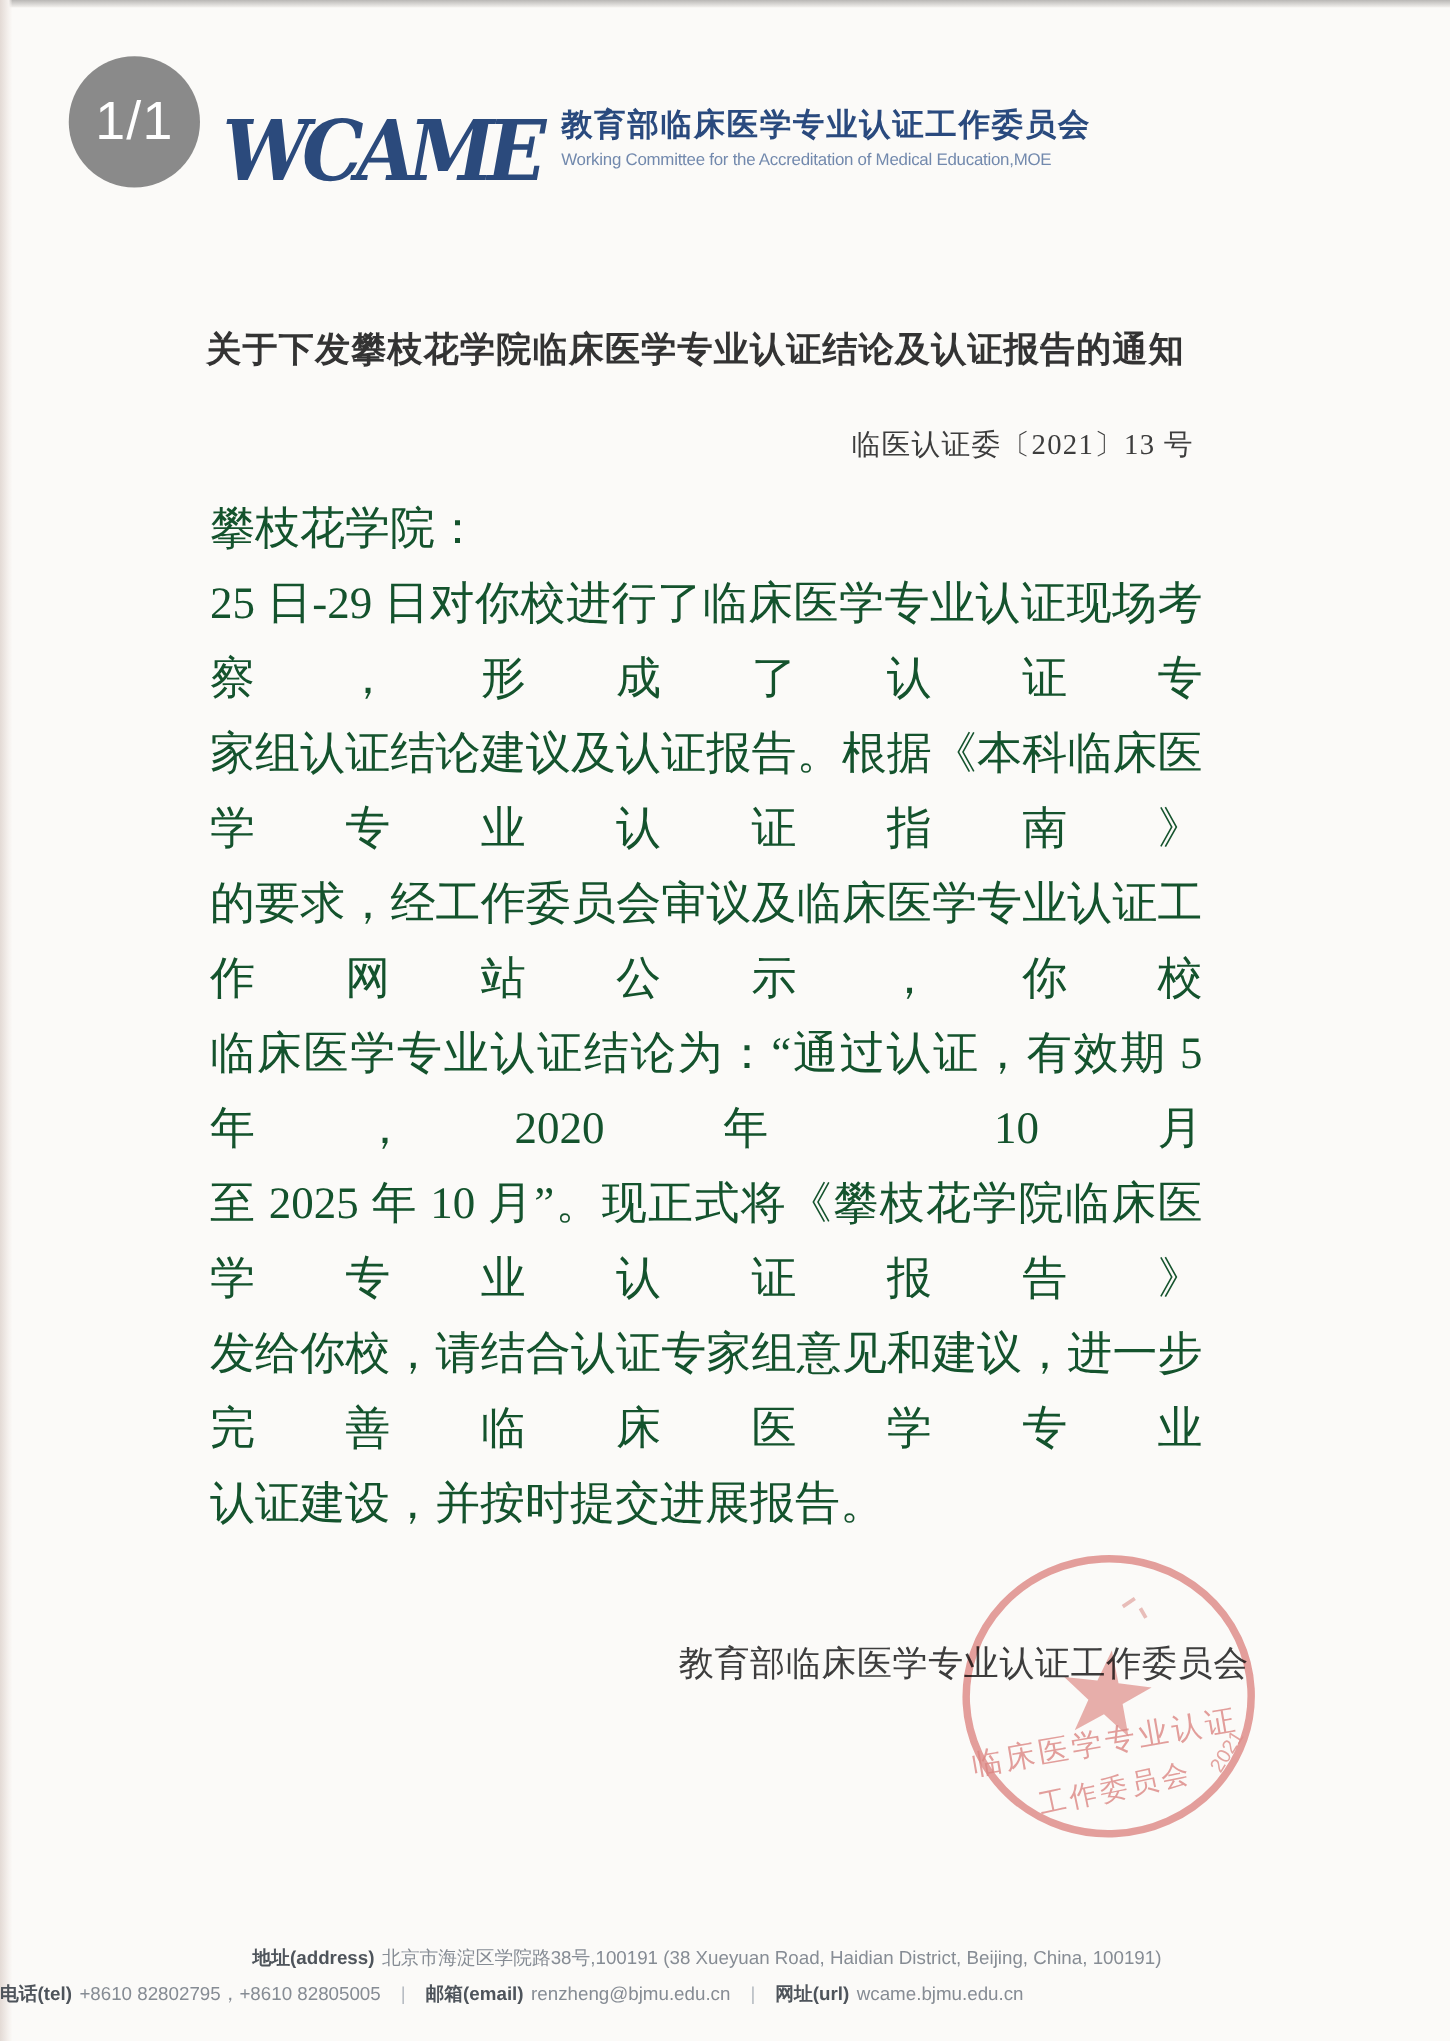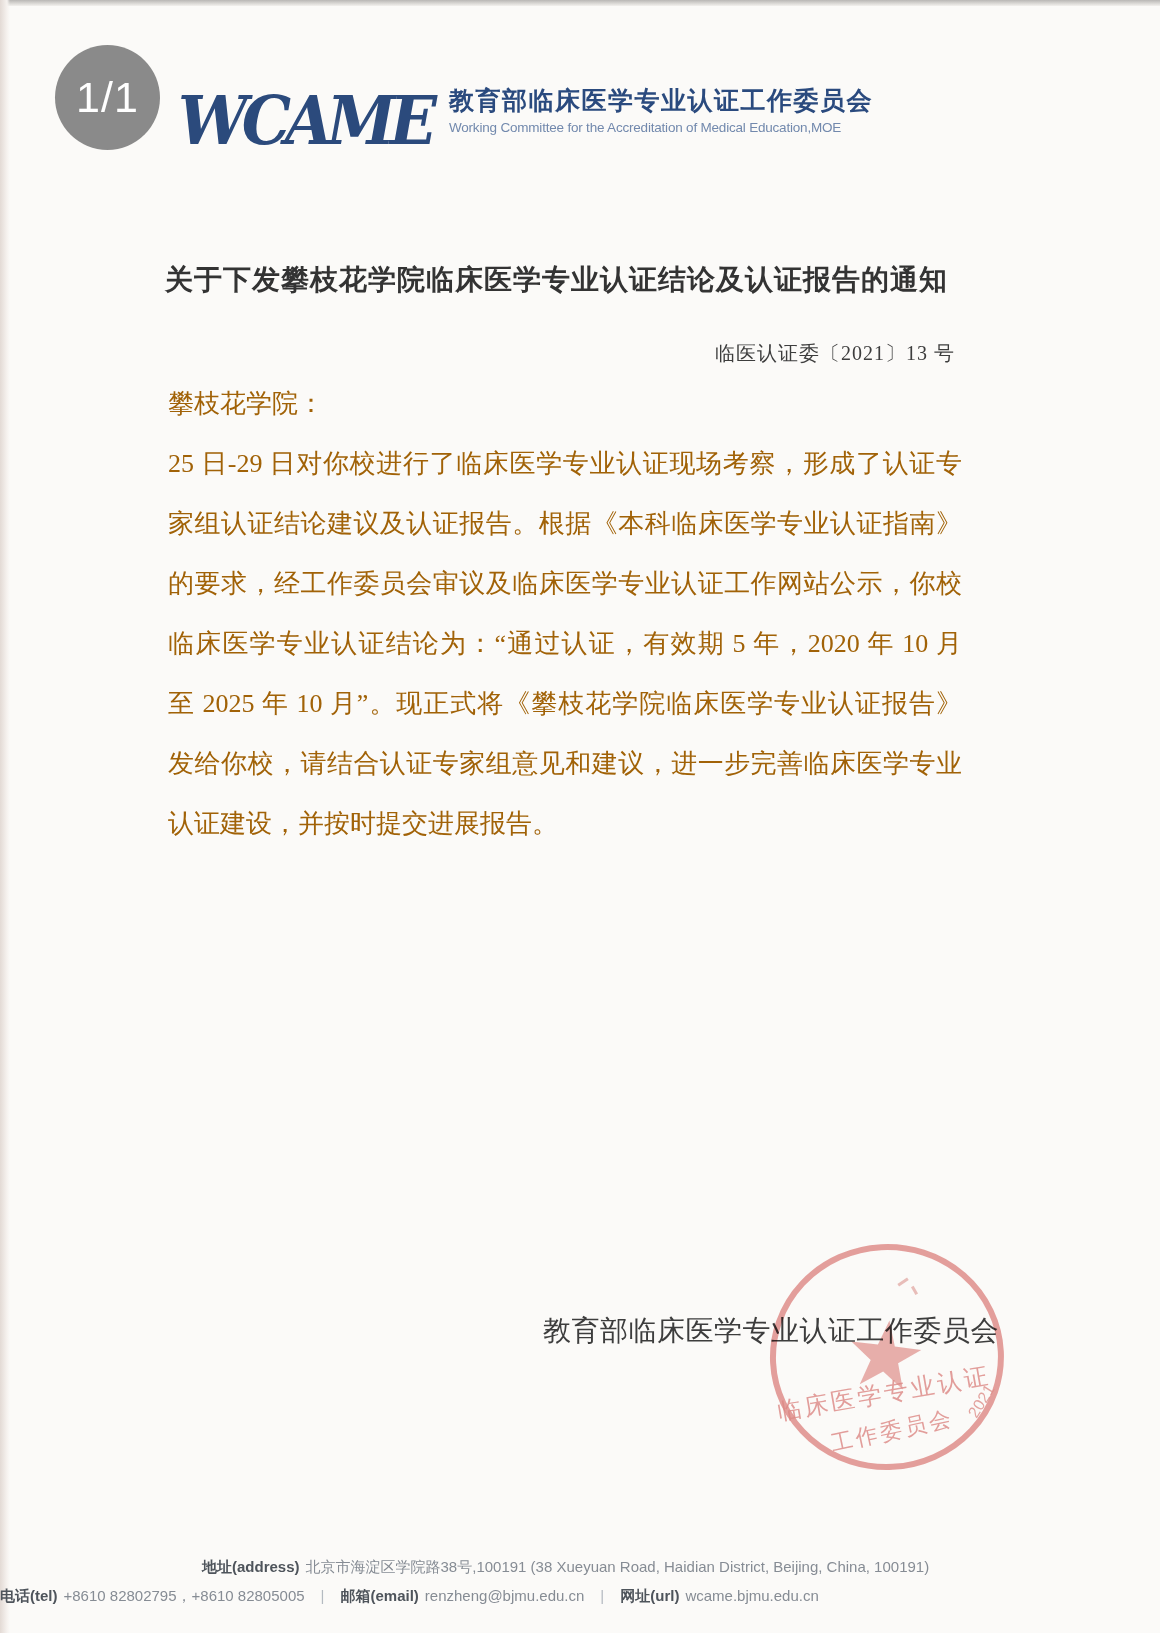--- a/index.html
+++ b/index.html
@@ -33,25 +33,25 @@
     font-family:"Liberation Sans", sans-serif;font-size:13.5px;color:#7289ad;
     letter-spacing:-0.2px;line-height:20px;margin-top:2px;
   }
   .doc-title{
     position:absolute;left:165px;top:262px;width:800px;margin:0;
     font-family:"Liberation Sans", sans-serif;font-weight:bold;
     font-size:28px;letter-spacing:1px;color:#333;text-align:left;line-height:36px;
   }
   .doc-number{
     position:absolute;right:205px;top:340px;
-    font-size:20px;color:#3d3d3d;letter-spacing:1px;text-align:right;
+    font-size:23px;color:#3d3d3d;letter-spacing:1px;text-align:right;
   }
   .body-block{
-    position:absolute;left:168px;top:374px;width:794px;
-    font-size:26px;line-height:60px;color:#a16207;
+    position:absolute;left:168px;top:392px;width:794px;
+    font-size:36px;line-height:60px;color:#14532d;
   }
   .salutation{text-align:left;}
   .body-line{text-align:justify;text-align-last:justify;}
   .body-line.last{text-align-last:left;}
   .signature{
     position:absolute;left:543px;top:1312px;
     font-size:28px;letter-spacing:0.5px;color:#3d3d3d;
   }
   .sign-date{
     position:absolutely;

